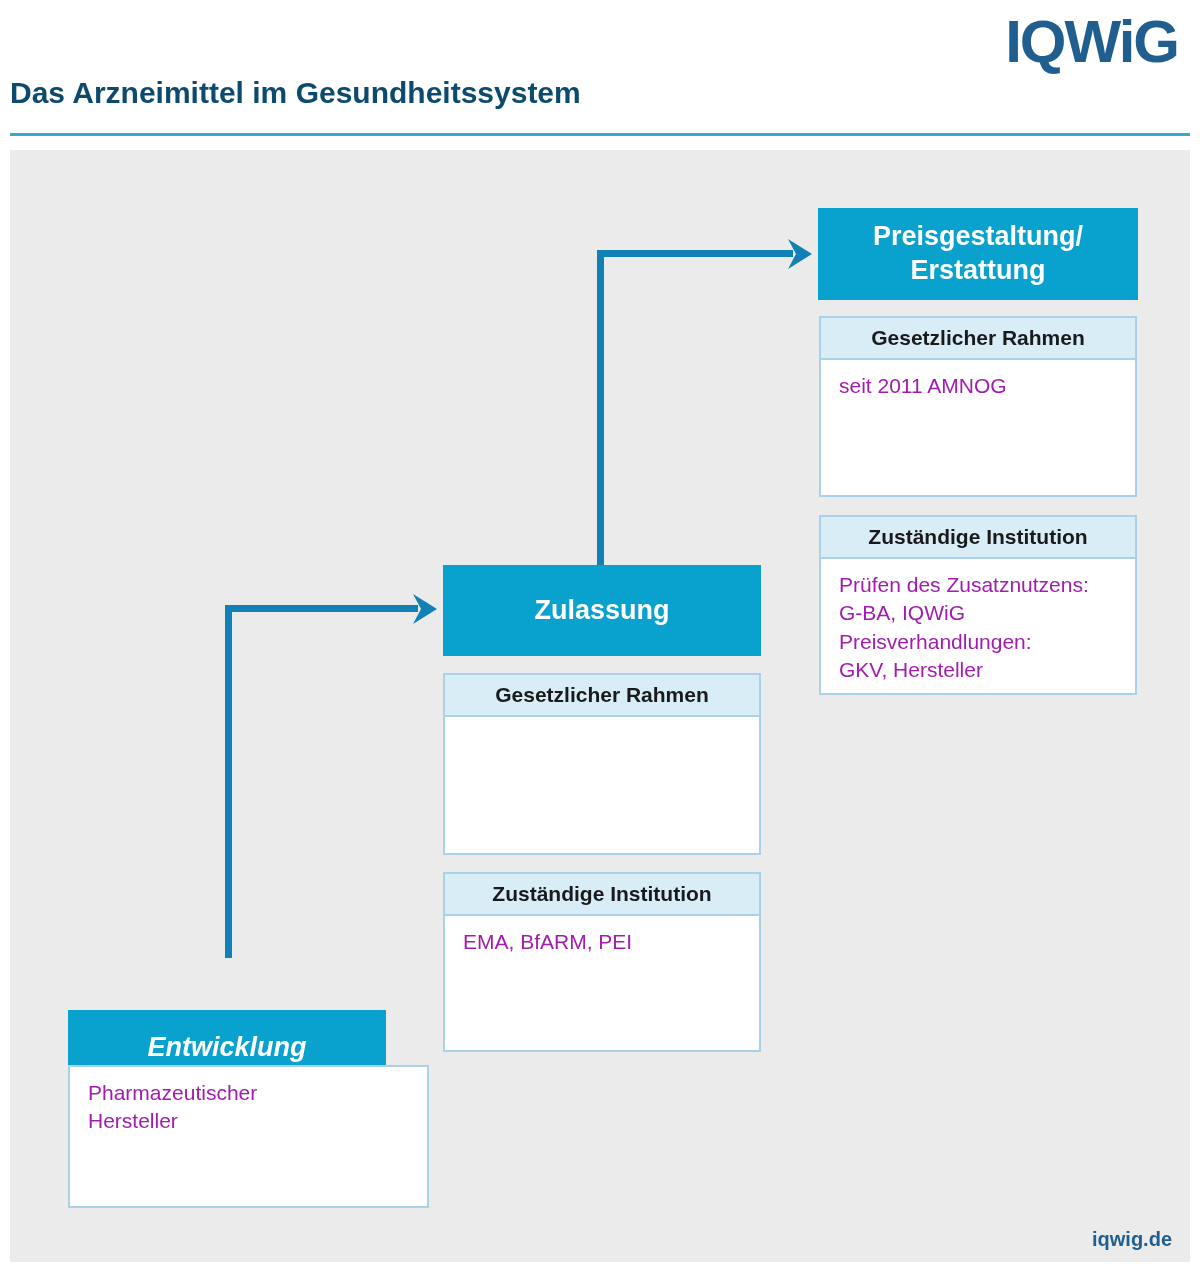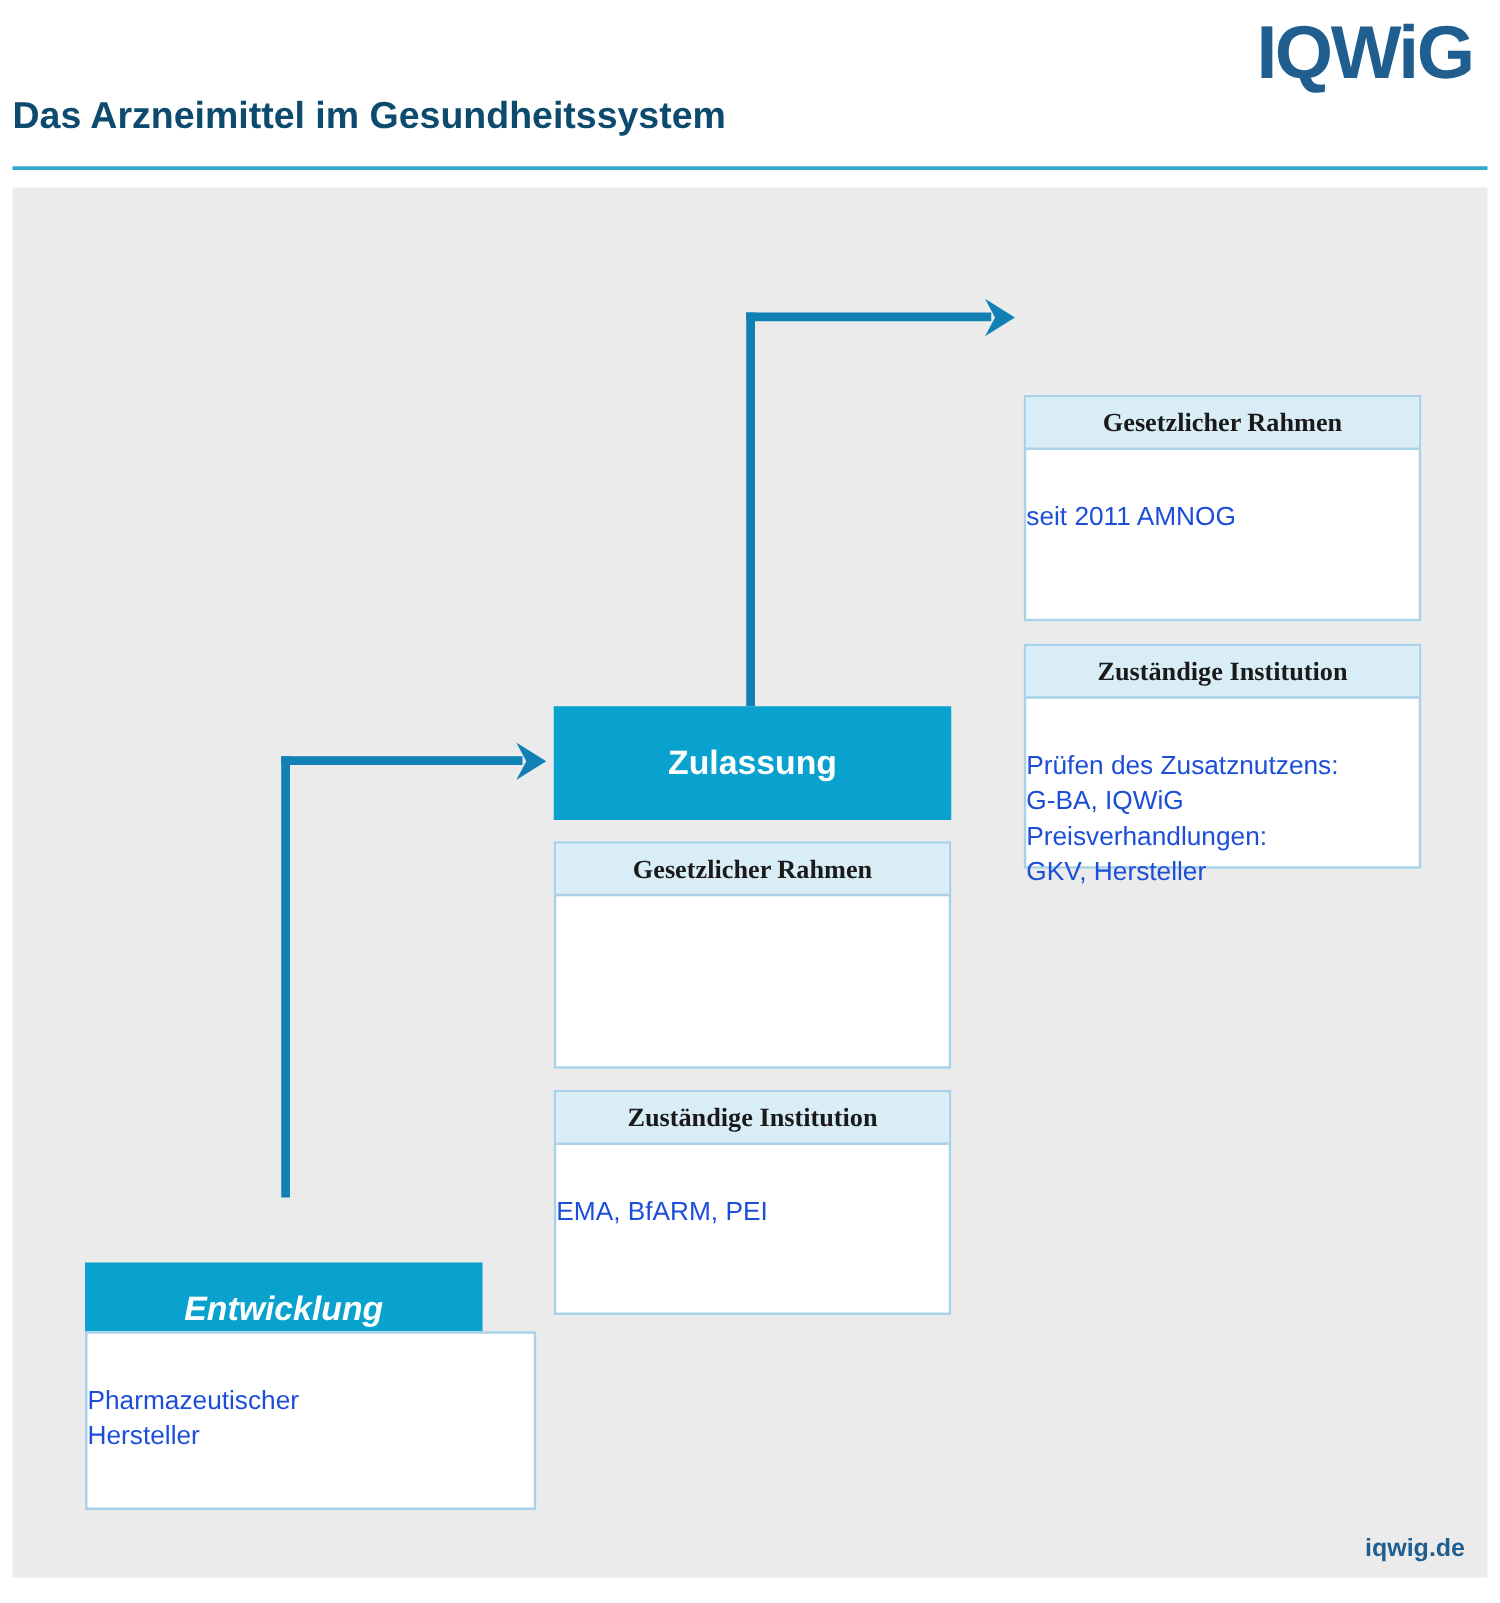--- a/index.html
+++ b/index.html
@@ -37,25 +37,25 @@
   .stage-entwicklung { left:68px;  top:1010px; width:318px; height:76px;font-style:italic; }
   .stage-zulassung   { left:443px; top:565px; width:318px; height:91px; }
   .stage-preis       { left:818px; top:208px; width:320px; height:92px; }
   .info-box {
     position:absolute; background:#ffffff;
     border:2px solid #A9D2E8; box-sizing:border-box;
   }
   .info-header {
     background:#D9EDF7; border-bottom:2px solid #A9D2E8;
     height:40px; display:flex; align-items:center; justify-content:center;
-    font-size:21px; font-weight:bold; color:#1A1A1A;font-family:Liberation Serif, serif;
+    font-size:21px; font-weight:bold; color:#1A1A1A;
   }
   .info-content {
-    padding:12px 0; font-size:21px; color:#1d4ed8;
-    line-height:1.35; white-space:pre-line; text-align:left;margin-top:28px;
+    padding:12px 18px; font-size:21px; color:#a21caf;
+    line-height:1.35; white-space:pre-line; text-align:left;
   }
   .box-ph        { left:68px;  top:1065px; width:361px; height:143px; }
   .box-z-rahmen  { left:443px; top:673px;  width:318px; height:182px; }
   .box-z-inst    { left:443px; top:872px;  width:318px; height:180px; }
   .box-p-rahmen  { left:819px; top:316px;  width:318px; height:181px; }
   .box-p-inst    { left:819px; top:515px;  width:318px; height:180px; }
   .arrow-seg { position:absolute; background:#1080B5; }
   .a1-v { left:225px; top:605px; width:7px;  height:353px; }
   .a1-h { left:225px; top:605px; width:193px; height:7px; }
   .a2-v { left:597px; top:250px; width:7px;  height:315px; }
@@ -86,20 +86,22 @@
   </svg>
 
   <div class="arrow-seg a2-v"></div>
   <div class="arrow-seg a2-h"></div>
   <svg class="arrowhead ah2" viewBox="0 0 24 30">
     <polygon points="0,0 24,15 0,30 8,15" fill="#1080B5"></polygon>
   </svg>
 
   <div class="stage-box stage-entwicklung">Entwicklung</div>
   <div class="stage-box stage-zulassung">Zulassung</div>
+  <div class="stage-box stage-preis">Preisgestaltung/
+Erstattung</div>
 
   <div class="info-box box-ph">
     <div class="info-content">Pharmazeutischer
 Hersteller</div>
   </div>
 
   <div class="info-box box-z-rahmen">
     <div class="info-header">Gesetzlicher Rahmen</div>
   </div>
 

